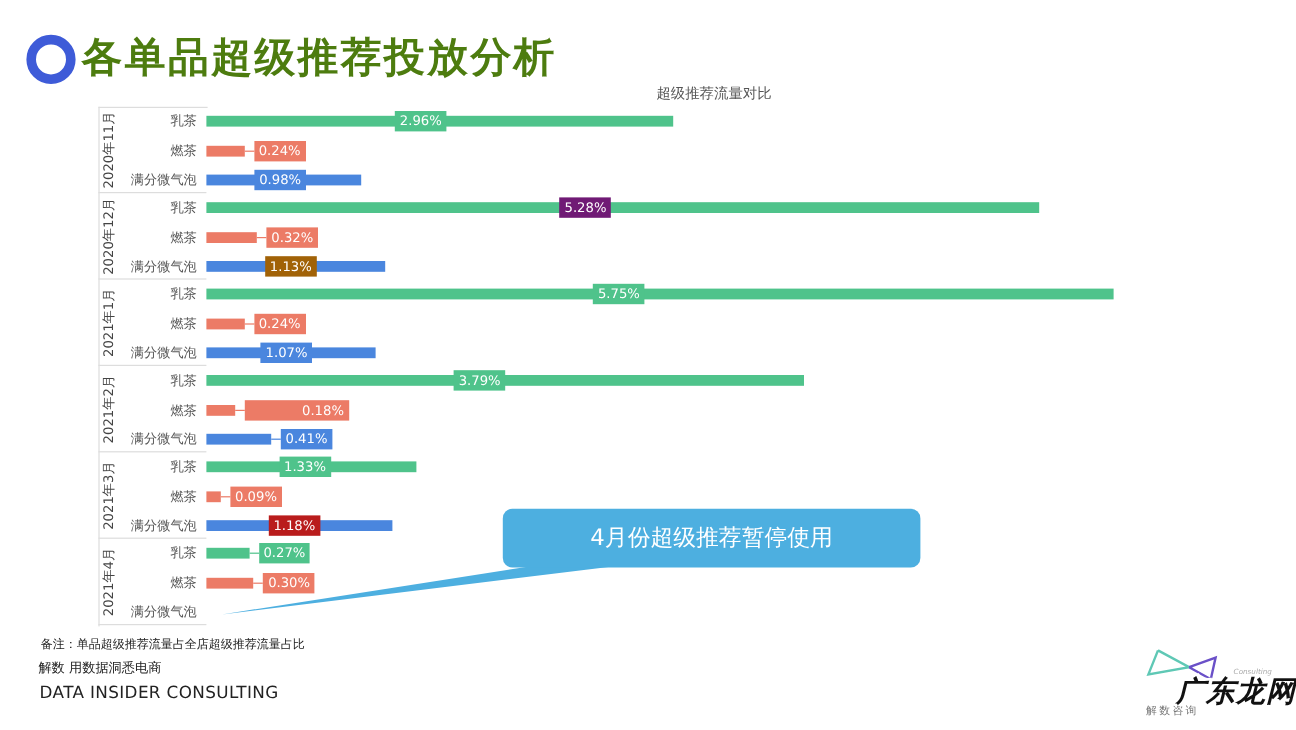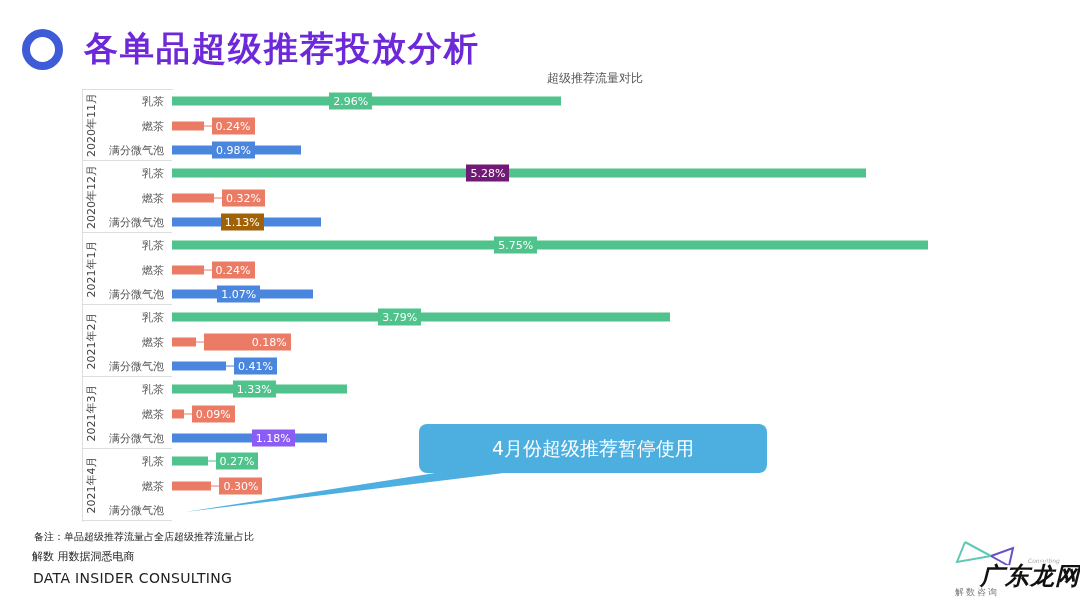--- a/index.html
+++ b/index.html
@@ -1,19 +1,19 @@
 <!DOCTYPE html>
 <html><head>
 <meta charset="utf-8">
 <style>
   html, body { margin:0; padding:0; }
   body { width:1080px; height:608px; position:relative; background:#ffffff; overflow:hidden;
          font-family: "DejaVu Sans", "Liberation Sans", sans-serif; color:#333; }
   .ring { position:absolute; left:22px; top:29px; width:25px; height:25px; border:8px solid #3e5bd8; border-radius:50%; }
-  .page-title { position:absolute; left:84px; top:24px; font-size:34px; font-weight:bold; color:#6d28d9; letter-spacing:2px; line-height:48px; }
+  .page-title { position:absolute; left:68px; top:24px; font-size:34px; font-weight:bold; color:#4d7c0f; letter-spacing:2px; line-height:48px; }
   .chart-title { position:absolute; left:500px; top:70px; width:190px; text-align:center; font-size:12px; color:#555; }
   .frame { position:absolute; left:82px; top:89px; width:90px; height:432px; border-left:1px solid #ddd; border-top:1px solid #ddd; }
   .group { position:absolute; left:82px; width:90px; height:72px; border-bottom:1px solid #ddd; box-sizing:border-box; }
   .group-label { position:absolute; left:-2px; top:0; width:22px; height:72px; }
   .group-label span { position:absolute; left:50%; top:50%; transform:translate(-50%,-50%) rotate(-90deg); white-space:nowrap; font-size:11px; color:#444; }
   .cat-label { position:absolute; right:8px; font-size:11px; color:#555; white-space:nowrap; transform:translateY(-50%); }
   .bar { position:absolute; height:9px; transform:translateY(-50%); }
   .label { position:absolute; height:17px; line-height:17px; padding:0 4px; font-size:11px; color:#fff; transform:translateY(-50%); white-space:nowrap;text-align:center; }
   .tick { position:absolute; height:1px; transform:translateY(-50%); }
   .callout { position:absolute; left:419px; top:424px; width:348px; height:49px; background:#4dafe0; border-radius:8px; color:#fff; font-size:19px; text-align:center; line-height:49px; }
@@ -106,21 +106,21 @@
       <div class="cat-label" style="top: 12px;">乳茶</div>
       <div class="cat-label" style="top: 37px;">燃茶</div>
       <div class="cat-label" style="top: 61px;">满分微气泡</div>
     </div>
     <div class="bar" style="left: 172px; top: 389px; width: 174.895px; background: rgb(79, 195, 139);"></div>
     <div class="label" style="background: rgb(79, 195, 139); top: 389px; left: 232.703px;">1.33%</div>
     <div class="bar" style="left: 172px; top: 414px; width: 11.835px; background: rgb(236, 123, 102);"></div>
     <div class="tick" style="background: rgb(236, 123, 102); left: 183.835px; top: 414px; width: 8px;"></div>
     <div class="label" style="background: rgb(236, 123, 102); top: 414px; left: 191.835px;">0.09%</div>
     <div class="bar" style="left: 172px; top: 438px; width: 155.17px; background: rgb(74, 134, 222);"></div>
-    <div class="label" style="background: #8b5cf6; top: 438px; left: 223.827px; margin-left: 28px;">1.18%</div>
+    <div class="label" style="background: #b91c1c; top: 438px; left: 223.827px;">1.18%</div>
     <div class="group" style="top: 449px;">
       <div class="group-label">
         <span>2021年4月</span>
       </div>
       <div class="cat-label" style="top: 12px;">乳茶</div>
       <div class="cat-label" style="top: 37px;">燃茶</div>
       <div class="cat-label" style="top: 61px;">满分微气泡</div>
     </div>
     <div class="bar" style="left: 172px; top: 461px; width: 35.505px; background: rgb(79, 195, 139);"></div>
     <div class="tick" style="background: rgb(79, 195, 139); left: 207.505px; top: 461px; width: 8px;"></div>

